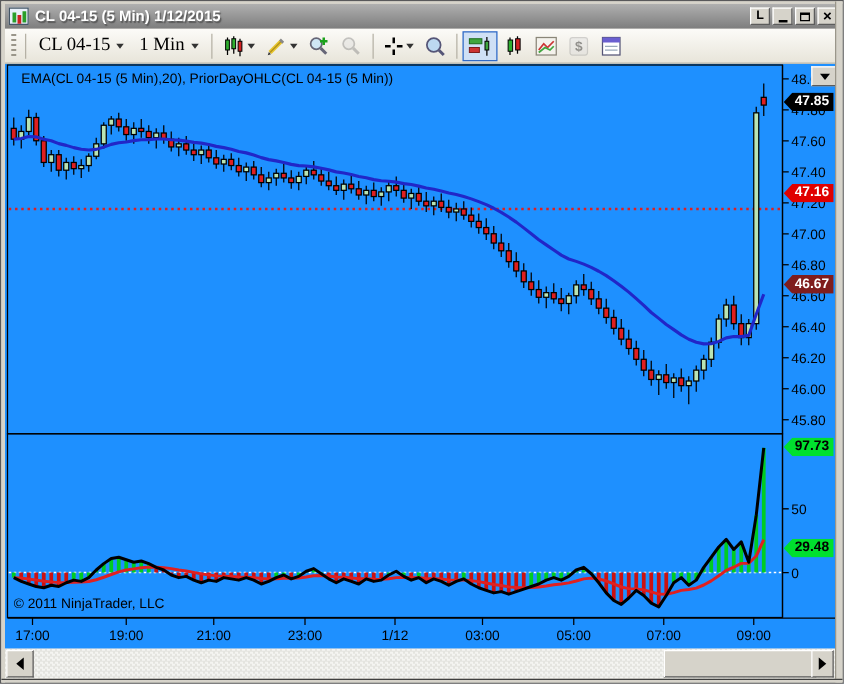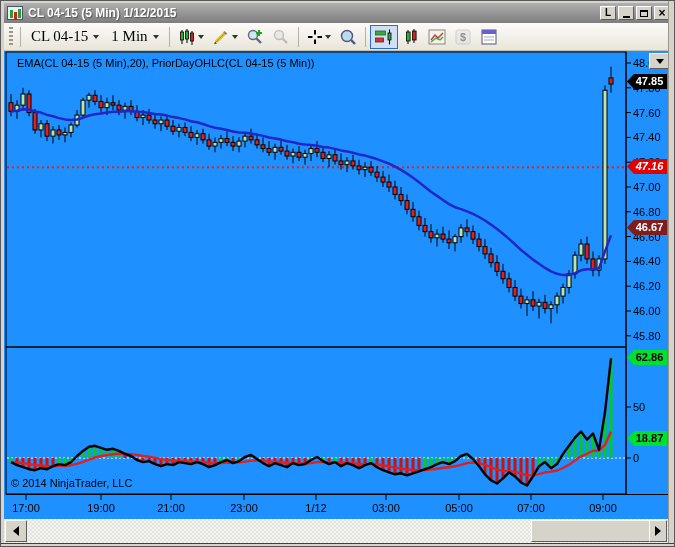--- a/index.html
+++ b/index.html
@@ -558,27 +558,27 @@
       <text x="382" y="461" text-anchor="middle">03:00</text>
       <line x1="455" y1="443" x2="455" y2="449" stroke="#000"></line>
       <text x="455" y="461" text-anchor="middle">05:00</text>
       <line x1="527" y1="443" x2="527" y2="449" stroke="#000"></line>
       <text x="527" y="461" text-anchor="middle">07:00</text>
       <line x1="599" y1="443" x2="599" y2="449" stroke="#000"></line>
       <text x="599" y="461" text-anchor="middle">09:00</text>
     </svg>
 
   <div class="paneltitle" style="left:16px;top:56px;">EMA(CL 04-15 (5 Min),20), PriorDayOHLC(CL 04-15 (5 Min))</div>
-  <div class="copyright" style="left:10px;top:476px;">© 2014 NinjaTrader, LLC</div>
+  <div class="copyright" style="left:10px;top:476px;">© 2011 NinjaTrader, LLC</div>
 
   <div class="badge black" style="top:73px;">47.85</div>
-  <div class="badge red" style="top:158px;font-style:italic;">47.16</div>
+  <div class="badge red" style="top:146px;">47.16</div>
   <div class="badge blue" style="top:219px;">46.67</div>
-  <div class="badge green" style="top:349px;">62.86</div>
-  <div class="badge green" style="top:430px;">18.87</div>
+  <div class="badge green" style="top:349px;">97.73</div>
+  <div class="badge green" style="top:430px;">29.48</div>
 
   <div class="axis-drop">
     <span class="caret"></span>
   </div>
 
   <div class="hscroll">
     <div class="sbtn left">
         <span class="arrow-l"></span>
       </div>
     <div class="sthumb"></div>

